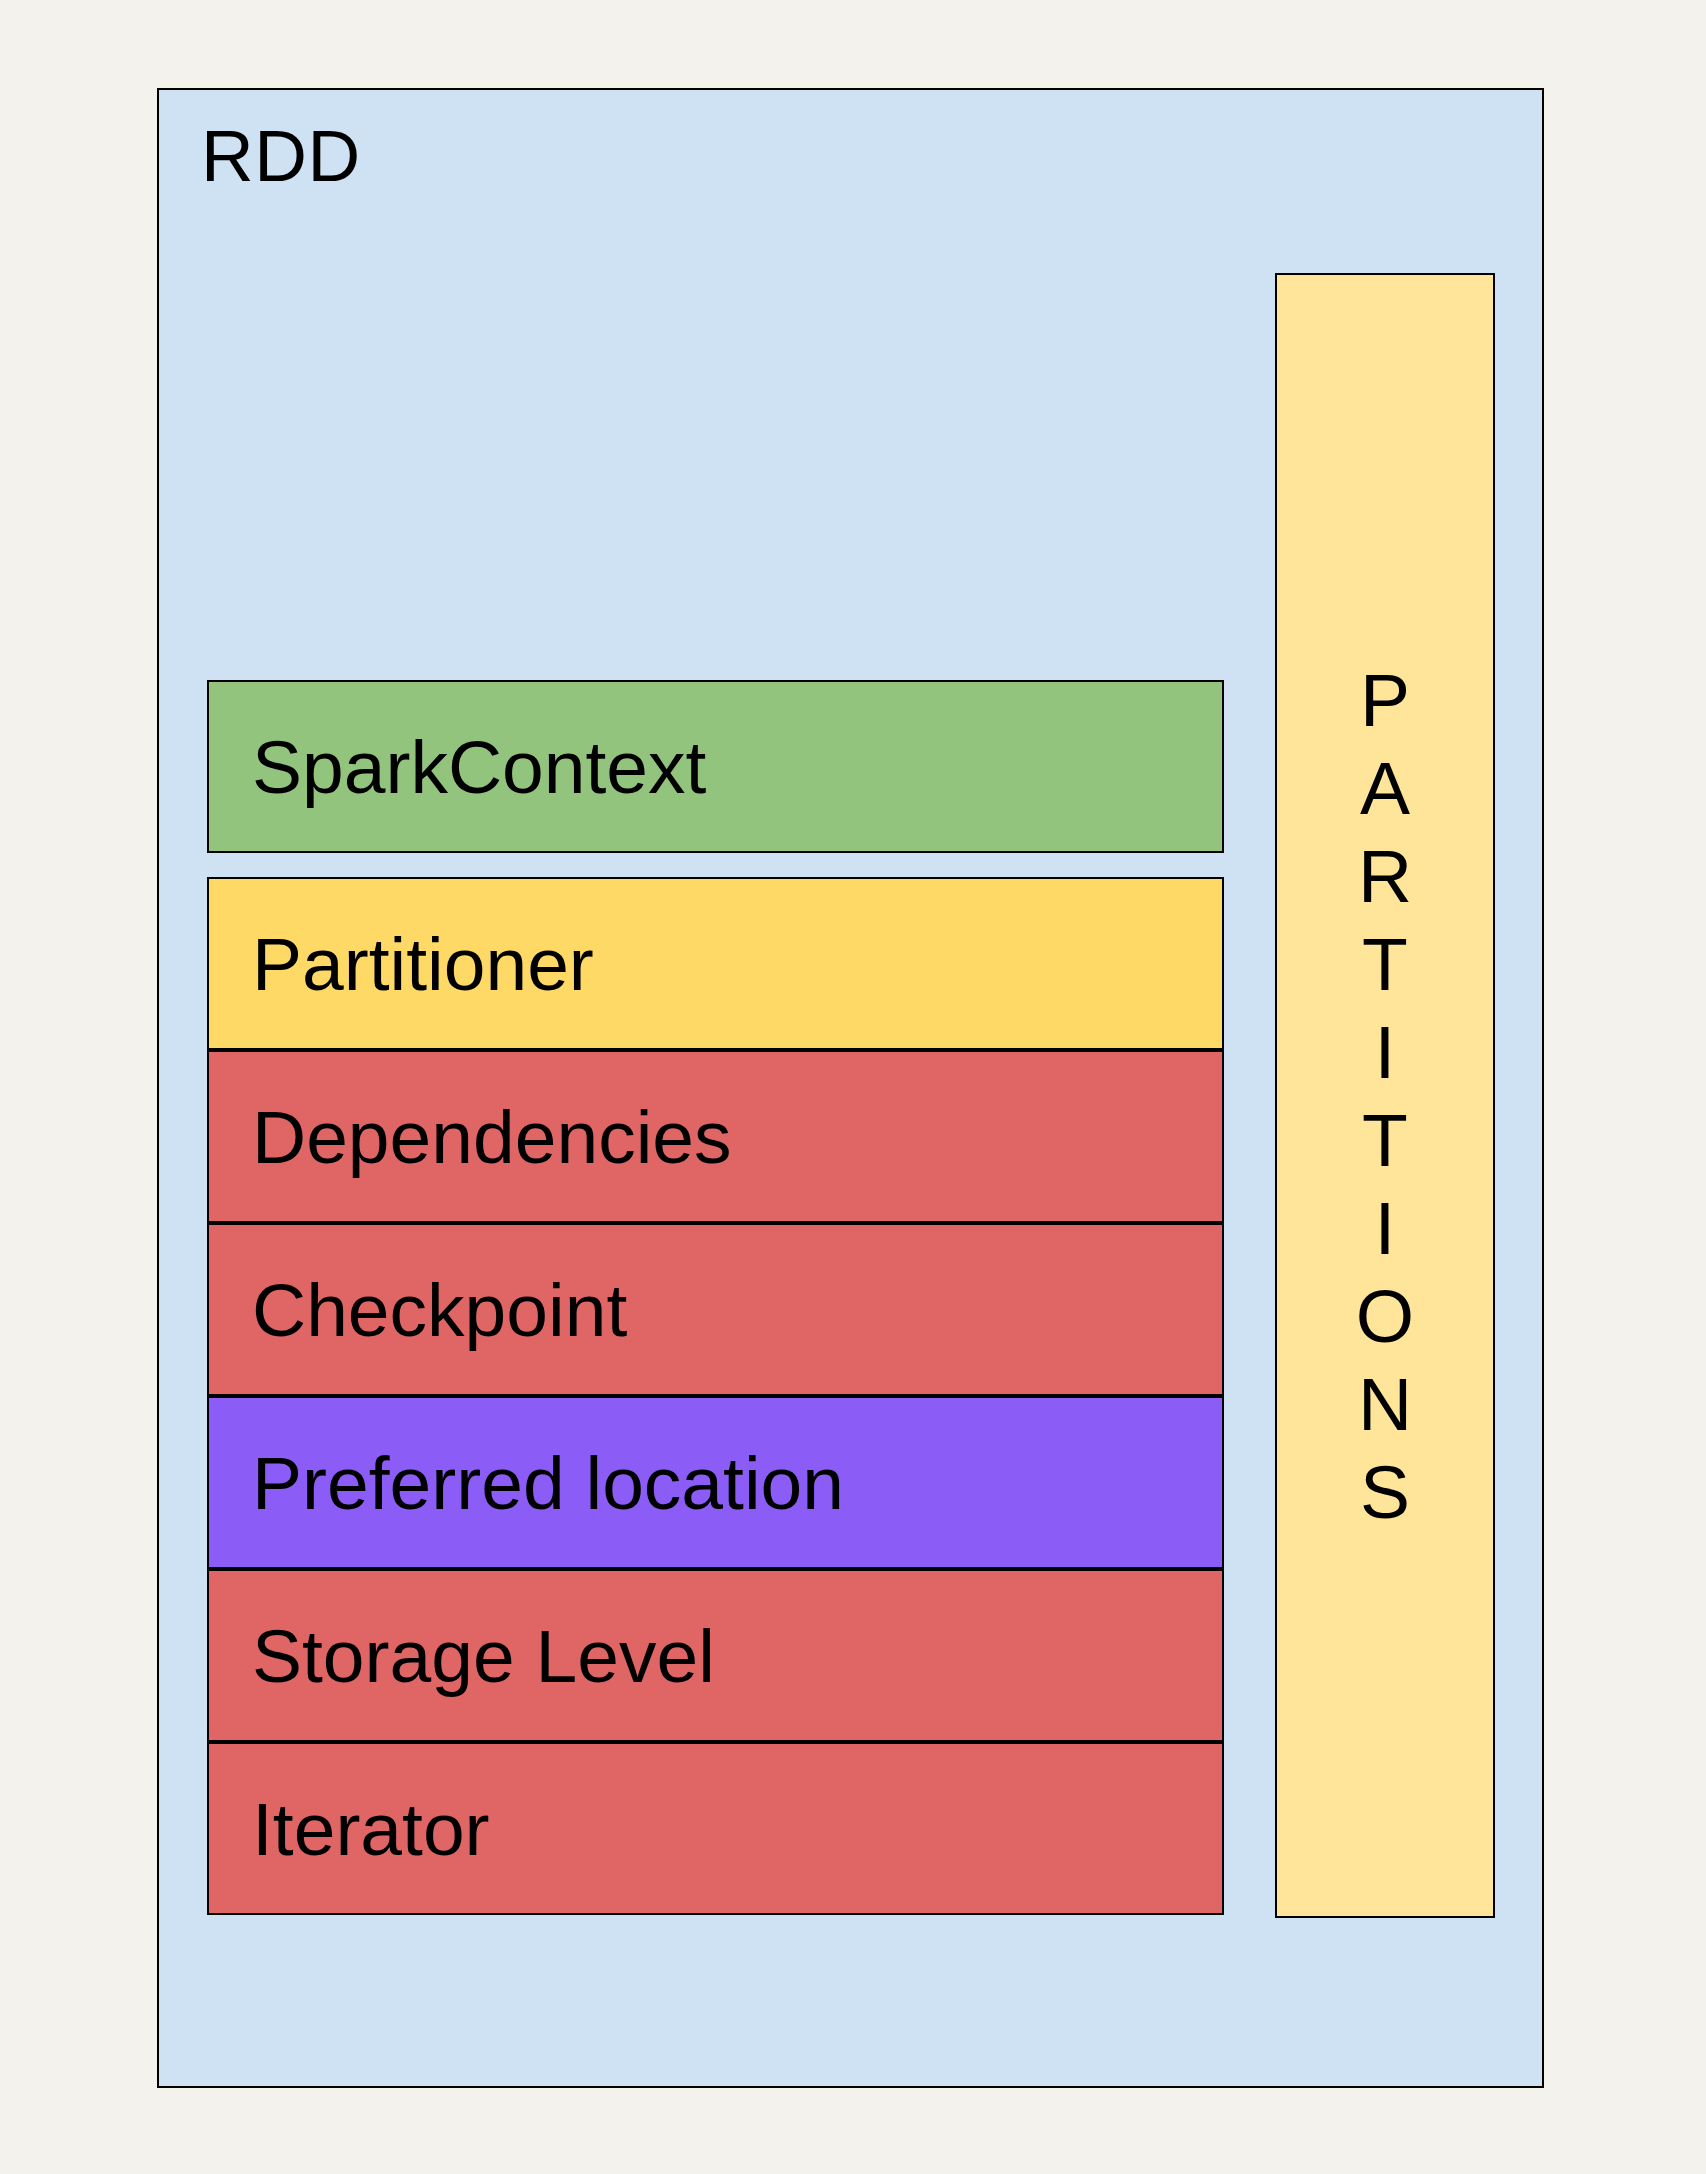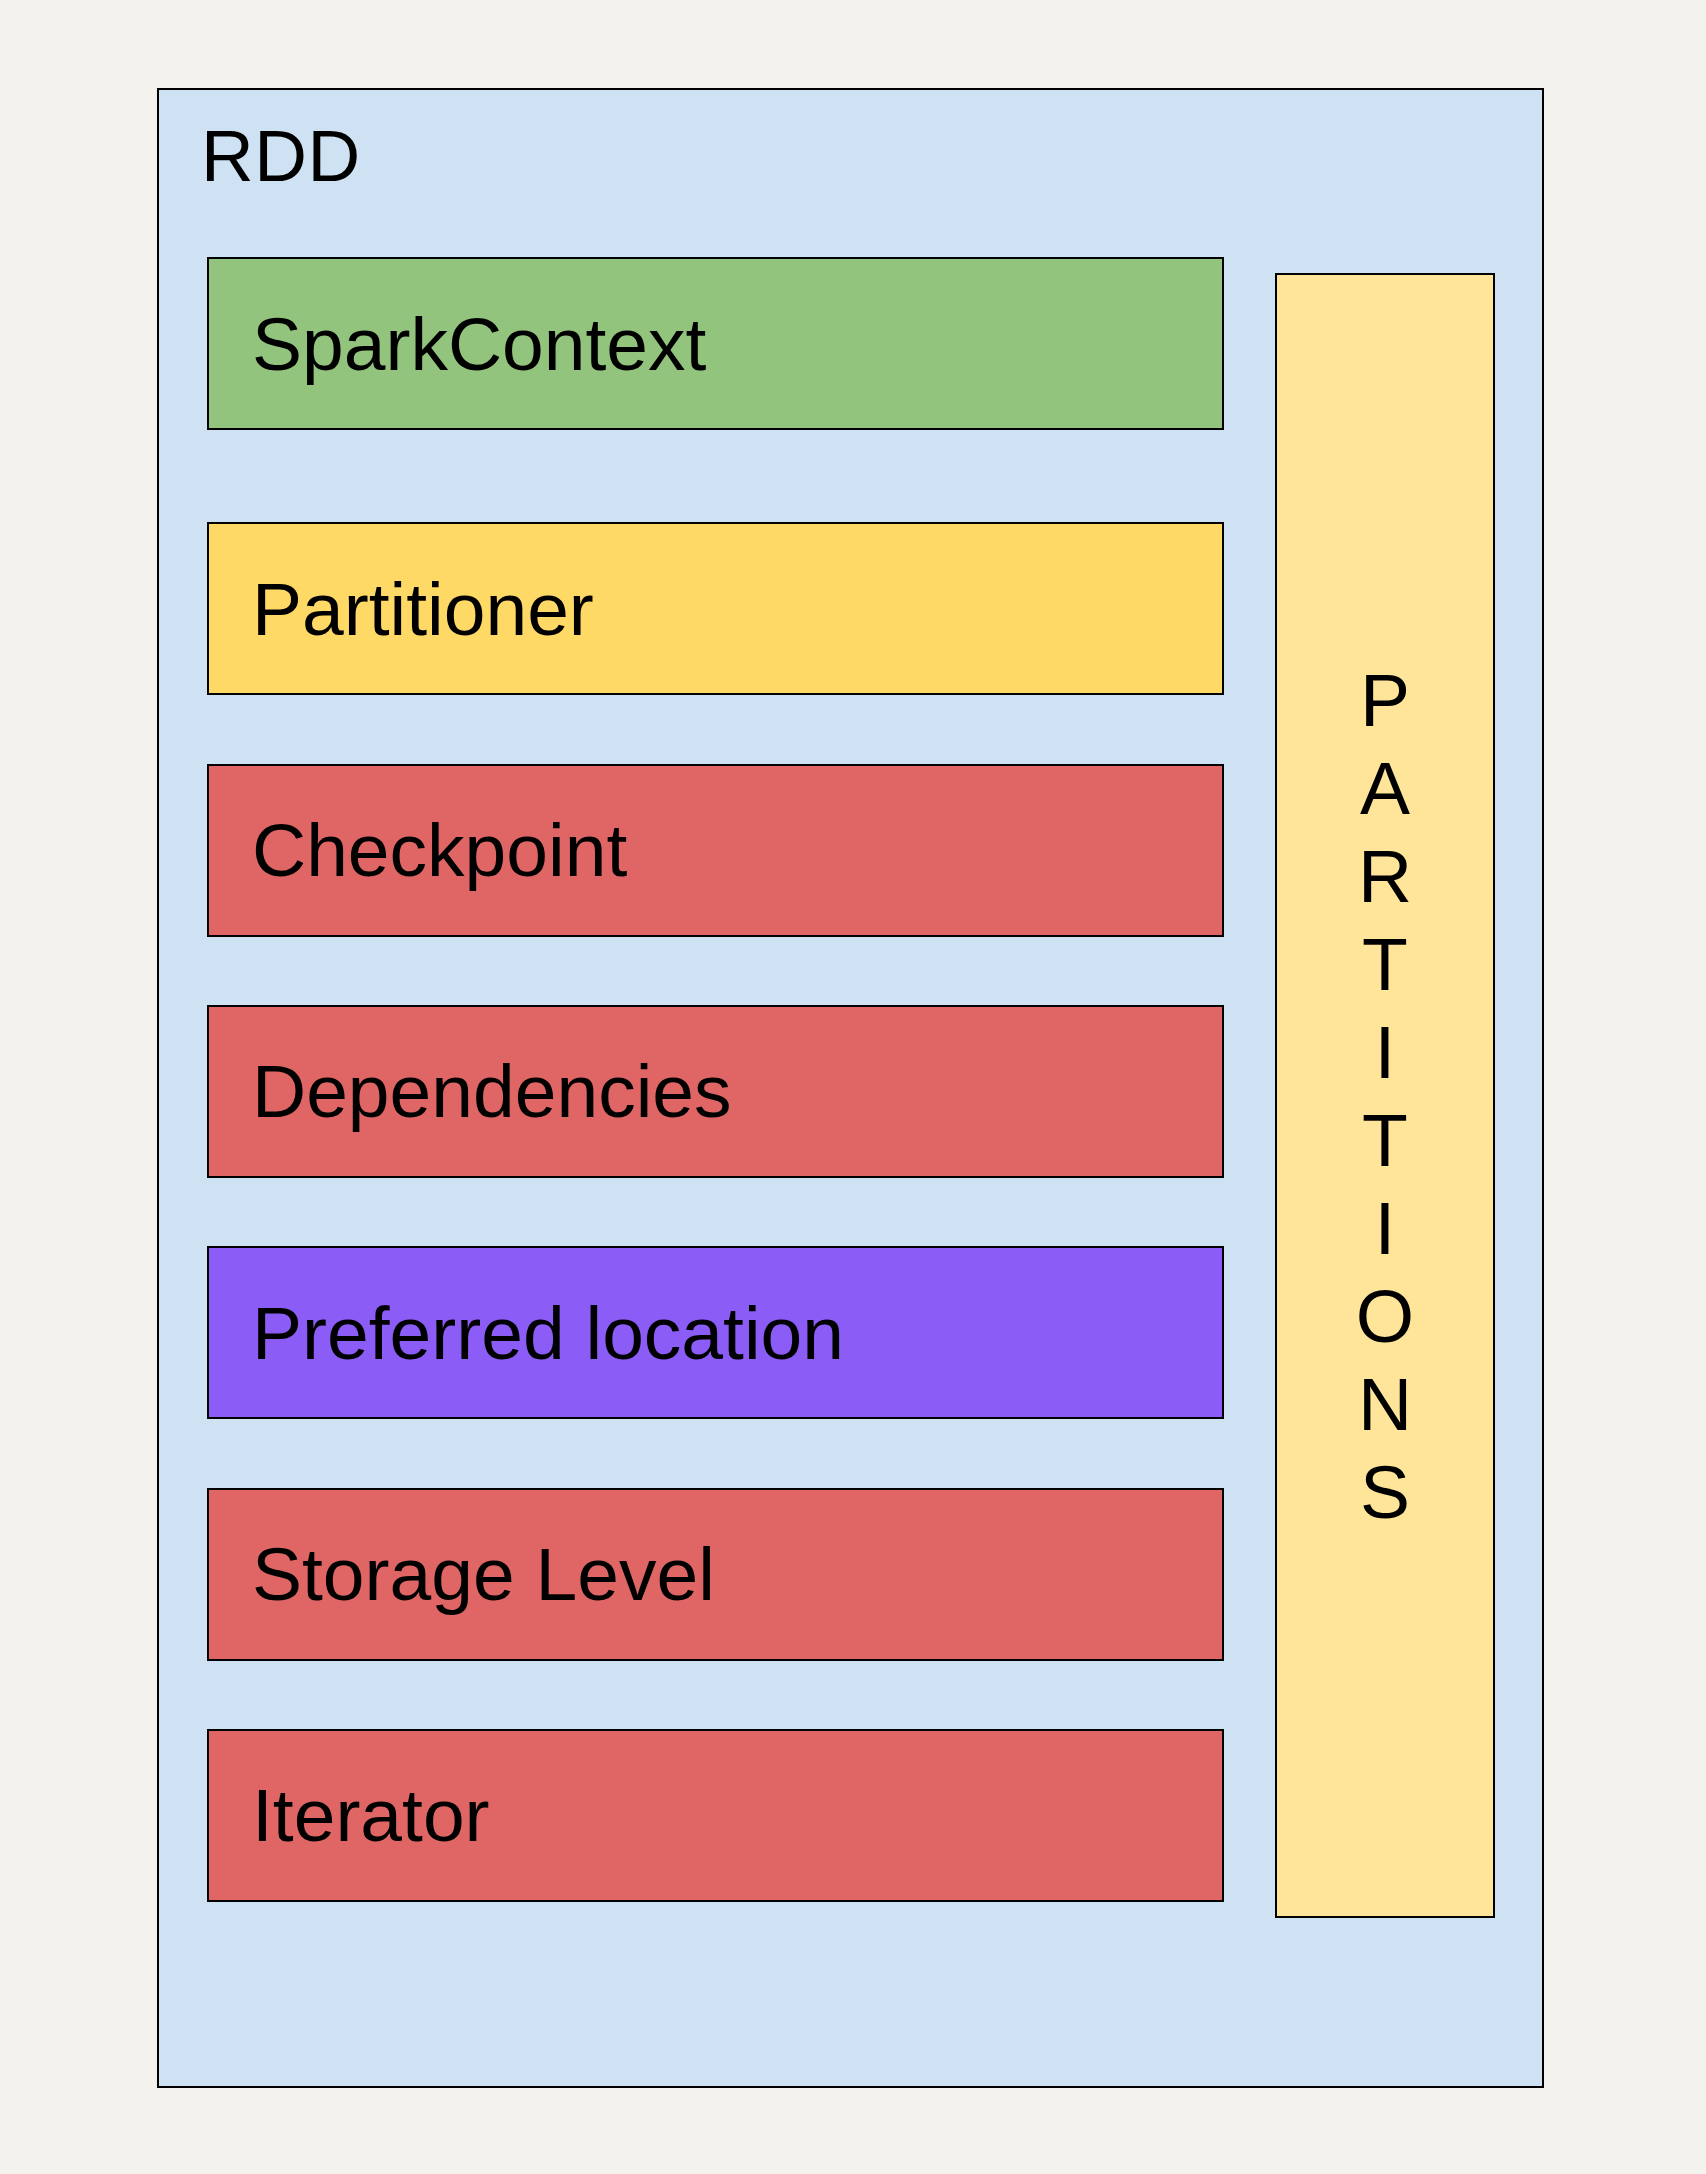--- a/index.html
+++ b/index.html
@@ -30,26 +30,26 @@
     left: 42px;
     top: 27px;
     font-size: 73px;
     line-height: 77px;
     letter-spacing: 0.5px;
     white-space: nowrap;
   }
   .attributes-column {
     position: absolute;
     left: 48px;
-    top: 167px;
+    top: 180px;
     width: 1017px;
     height: 1645px;
     display: flex;
     flex-direction: column;
-    justify-content: space-between;
+    justify-content: flex-end;
   }
   .attr-box {
     box-sizing: border-box;
     height: 173px;
     border: 2.9px solid var(--border-color, #000);
     display: flex;
     align-items: center;
     padding-left: 43px;
     font-size: 75px;
     white-space: nowrap;
@@ -81,24 +81,24 @@
   <div class="rdd-title">RDD</div>
 
   <div class="attributes-column">
       <div class="attr-box" style="background: rgb(147, 196, 125);">
         <span>SparkContext</span>
       </div>
       <div class="attr-box" style="background: rgb(255, 217, 102); margin-top: 24px;">
         <span>Partitioner</span>
       </div>
       <div class="attr-box" style="background: rgb(224, 102, 102);">
-        <span>Checkpoint</span>
+        <span>Dependencies</span>
       </div>
       <div class="attr-box" style="background: rgb(224, 102, 102);">
-        <span>Dependencies</span>
+        <span>Checkpoint</span>
       </div>
       <div class="attr-box" style="background: #8b5cf6;">
         <span>Preferred location</span>
       </div>
       <div class="attr-box" style="background: rgb(224, 102, 102);">
         <span>Storage Level</span>
       </div>
       <div class="attr-box" style="background: rgb(224, 102, 102);">
         <span>Iterator</span>
       </div>

